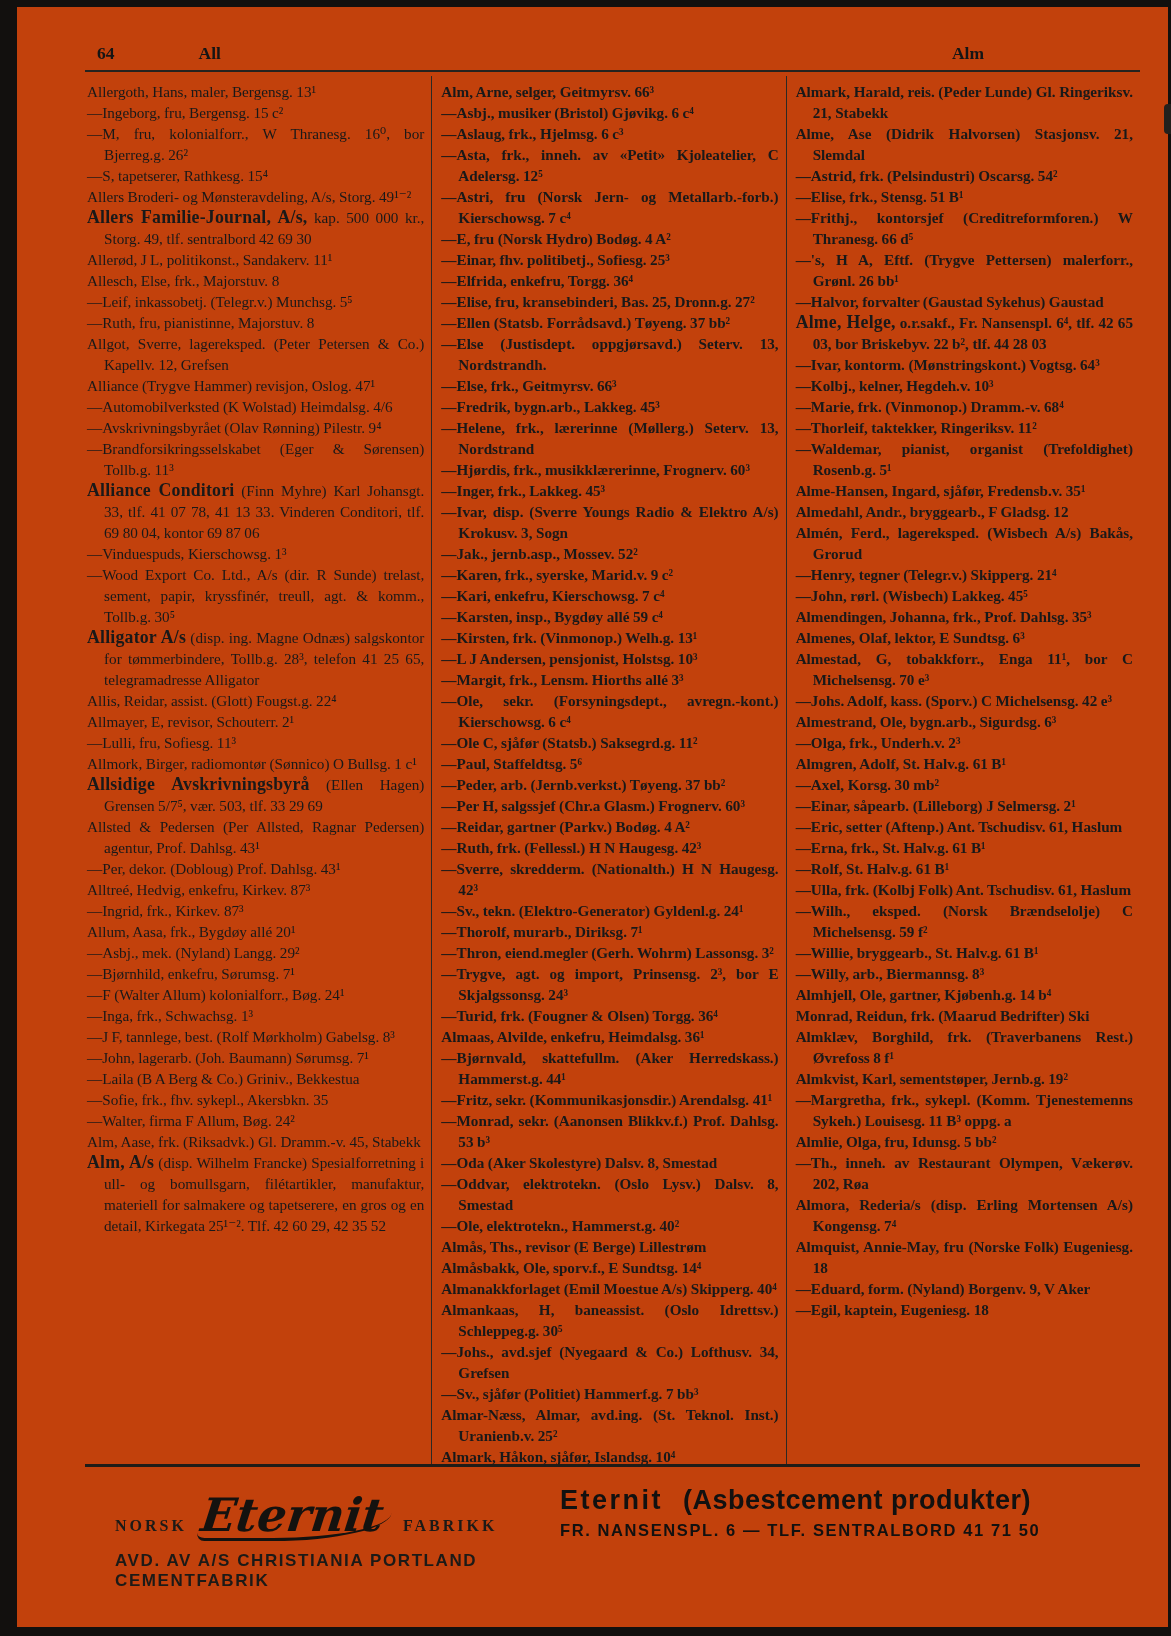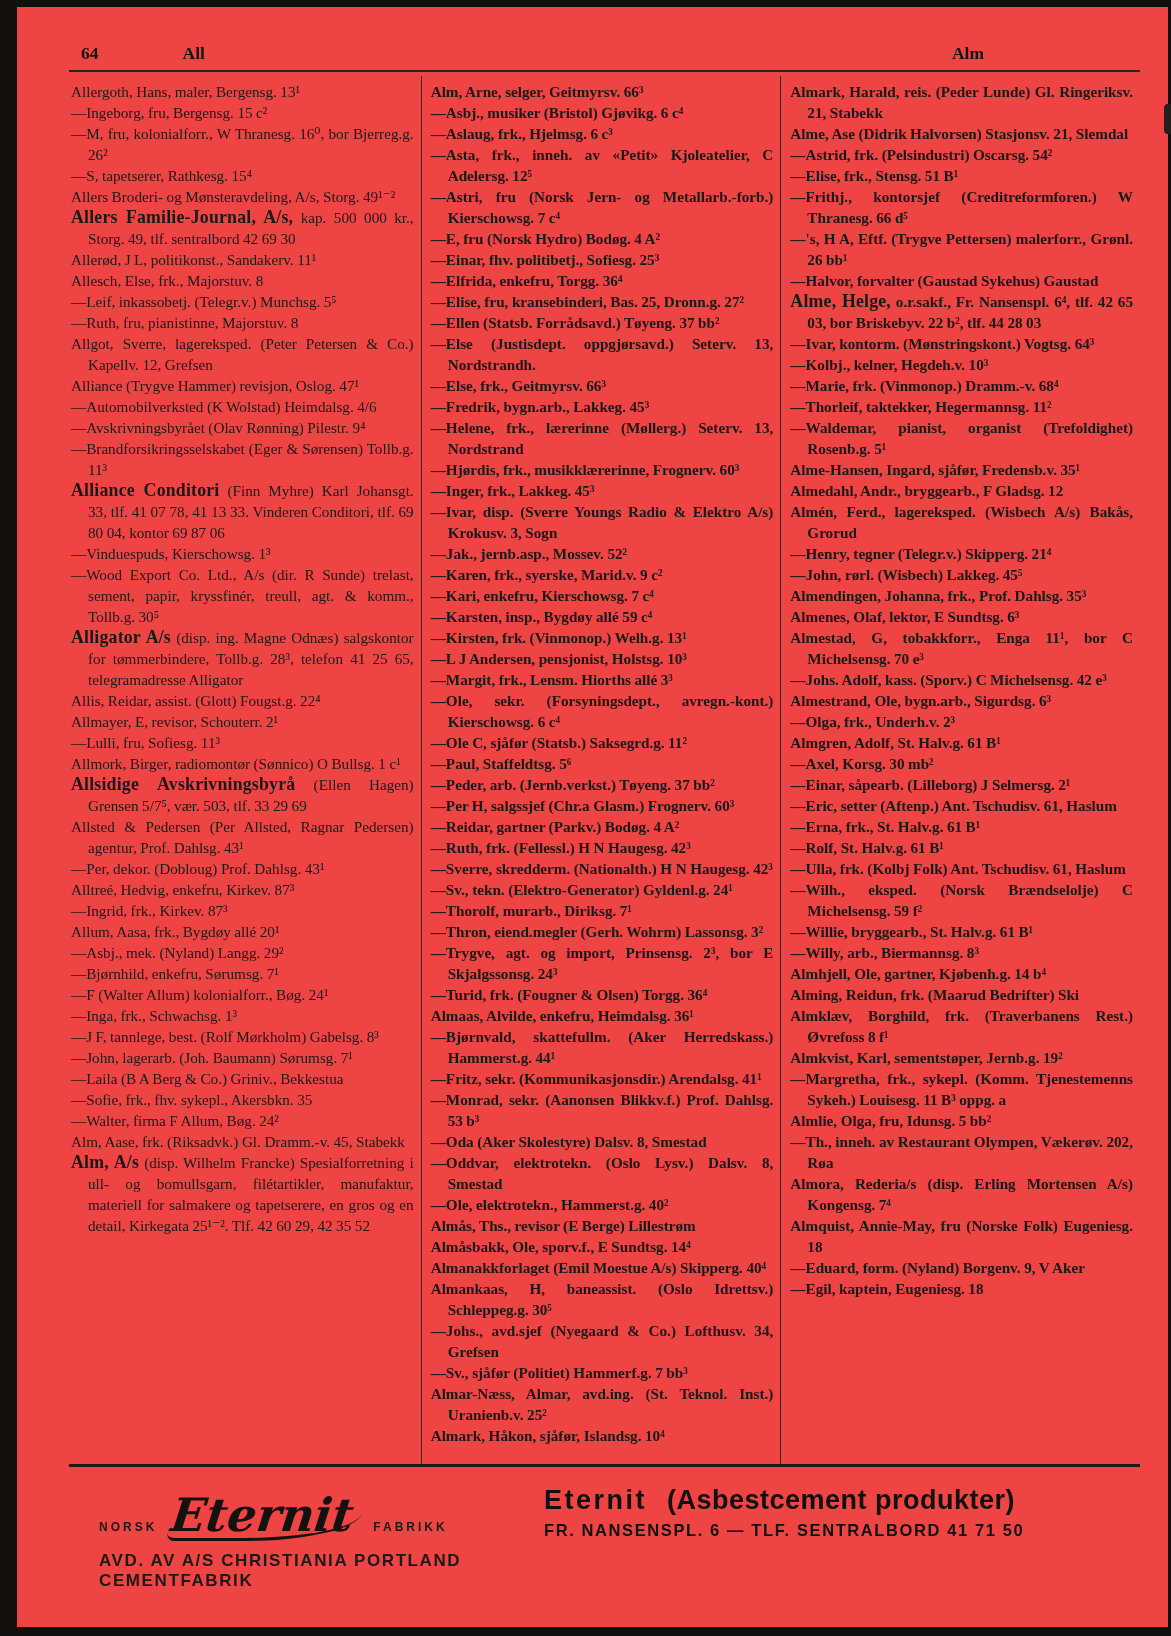--- a/index.html
+++ b/index.html
@@ -3,22 +3,22 @@
 <meta charset="utf-8">
 <style>
   html,body { margin:0; padding:0; background:#3a3936; }
   .scan {
     position:relative; width:1171px; height:1636px;
     background:#12100e; overflow:hidden;
     font-family:"Liberation Serif","DejaVu Serif",serif;
   }
   .page {
     position:absolute; left:17px; top:7px; right:3px; bottom:9px;
-    background:#ef4444; box-sizing:border-box;
-    padding:36px 28px 0 52px;
+    background:#c2410c; box-sizing:border-box;
+    padding:36px 28px 0 68px;
     color:#191919;
   }
   .artifact {
     position:absolute; right:0; top:104px; width:7px; height:30px;
     background:#23201d; border-radius:4px 0 0 4px;
   }
   .page-header {
     display:flex; align-items:baseline;
     font-weight:bold; font-size:17.5px;
     padding:0 4px 6px 12px; color:#151515;
@@ -33,22 +33,22 @@
     margin:0; padding-left:17px; text-indent:-17px;
     font-size:15.2px; line-height:21px; text-align:justify;
     word-spacing:-0.3px;
   }
   .entry strong.lead { font-size:17.8px; letter-spacing:.2px; }
   .footer-rule { height:2.5px; background:#1f1c18; }
   .ad { display:flex; align-items:flex-start; padding:16px 8px 0 30px; }
   .ad-left { width:445px; padding-top:12px; }
   .logo-row { display:flex; align-items:baseline; gap:12px; }
   .logo-pre, .logo-post {
-    font-family:Liberation Sans, sans-serif;
-    font-size:12px; font-weight:bold; letter-spacing:3px; color:#1c1a17;
+    font-family:Liberation Serif, serif;
+    font-size:16px; font-weight:bold; letter-spacing:3px; color:#1c1a17;
   }
   .logo-script {
     font-family:"DejaVu Serif",serif; font-style:italic; font-weight:bold;
     font-size:46px; line-height:.9; transform:skewX(-7deg);
     display:inline-block; color:#14120f;
     border-bottom:3px solid #14120f; padding:0 8px 2px 2px;
     border-radius:0 0 60% 8px;
   }
   .logo-sub {
     font-family:"Liberation Sans","DejaVu Sans",sans-serif;
@@ -175,21 +175,21 @@
           <p class="entry">Alme, Ase (Didrik Halvorsen) Stasjonsv. 21, Slemdal</p>
           <p class="entry">—Astrid, frk. (Pelsindustri) Oscarsg. 54²</p>
           <p class="entry">—Elise, frk., Stensg. 51 B¹</p>
           <p class="entry">—Frithj., kontorsjef (Creditreformforen.) W Thranesg. 66 d⁵</p>
           <p class="entry">—'s, H A, Eftf. (Trygve Pettersen) malerforr., Grønl. 26 bb¹</p>
           <p class="entry">—Halvor, forvalter (Gaustad Sykehus) Gaustad</p>
           <p class="entry"><strong class="lead">Alme, Helge,</strong> o.r.sakf., Fr. Nansenspl. 6⁴, tlf. 42 65 03, bor Briskebyv. 22 b², tlf. 44 28 03</p>
           <p class="entry">—Ivar, kontorm. (Mønstringskont.) Vogtsg. 64³</p>
           <p class="entry">—Kolbj., kelner, Hegdeh.v. 10³</p>
           <p class="entry">—Marie, frk. (Vinmonop.) Dramm.-v. 68⁴</p>
-          <p class="entry">—Thorleif, taktekker, Hegermannsg. 11²</p>
+          <p class="entry">—Thorleif, taktekker, Ringeriksv. 11²</p>
           <p class="entry">—Waldemar, pianist, organist (Trefoldighet) Rosenb.g. 5¹</p>
           <p class="entry">Alme-Hansen, Ingard, sjåfør, Fredensb.v. 35¹</p>
           <p class="entry">Almedahl, Andr., bryggearb., F Gladsg. 12</p>
           <p class="entry">Almén, Ferd., lagereksped. (Wisbech A/s) Bakås, Grorud</p>
           <p class="entry">—Henry, tegner (Telegr.v.) Skipperg. 21⁴</p>
           <p class="entry">—John, rørl. (Wisbech) Lakkeg. 45⁵</p>
           <p class="entry">Almendingen, Johanna, frk., Prof. Dahlsg. 35³</p>
           <p class="entry">Almenes, Olaf, lektor, E Sundtsg. 6³</p>
           <p class="entry">Almestad, G, tobakkforr., Enga 11¹, bor C Michelsensg. 70 e³</p>
           <p class="entry">—Johs. Adolf, kass. (Sporv.) C Michelsensg. 42 e³</p>
@@ -199,21 +199,21 @@
           <p class="entry">—Axel, Korsg. 30 mb²</p>
           <p class="entry">—Einar, såpearb. (Lilleborg) J Selmersg. 2¹</p>
           <p class="entry">—Eric, setter (Aftenp.) Ant. Tschudisv. 61, Haslum</p>
           <p class="entry">—Erna, frk., St. Halv.g. 61 B¹</p>
           <p class="entry">—Rolf, St. Halv.g. 61 B¹</p>
           <p class="entry">—Ulla, frk. (Kolbj Folk) Ant. Tschudisv. 61, Haslum</p>
           <p class="entry">—Wilh., eksped. (Norsk Brændselolje) C Michelsensg. 59 f²</p>
           <p class="entry">—Willie, bryggearb., St. Halv.g. 61 B¹</p>
           <p class="entry">—Willy, arb., Biermannsg. 8³</p>
           <p class="entry">Almhjell, Ole, gartner, Kjøbenh.g. 14 b⁴</p>
-          <p class="entry">Alming, Reidun, frk. (Maarud Bedrifter) Ski</p>
+          <p class="entry">Monrad, Reidun, frk. (Maarud Bedrifter) Ski</p>
           <p class="entry">Almklæv, Borghild, frk. (Traverbanens Rest.) Øvrefoss 8 f¹</p>
           <p class="entry">Almkvist, Karl, sementstøper, Jernb.g. 19²</p>
           <p class="entry">—Margretha, frk., sykepl. (Komm. Tjenestemenns Sykeh.) Louisesg. 11 B³ oppg. a</p>
           <p class="entry">Almlie, Olga, fru, Idunsg. 5 bb²</p>
           <p class="entry">—Th., inneh. av Restaurant Olympen, Vækerøv. 202, Røa</p>
           <p class="entry">Almora, Rederia/s (disp. Erling Mortensen A/s) Kongensg. 7⁴</p>
           <p class="entry">Almquist, Annie-May, fru (Norske Folk) Eugeniesg. 18</p>
           <p class="entry">—Eduard, form. (Nyland) Borgenv. 9, V Aker</p>
           <p class="entry">—Egil, kaptein, Eugeniesg. 18</p>
         </section>

